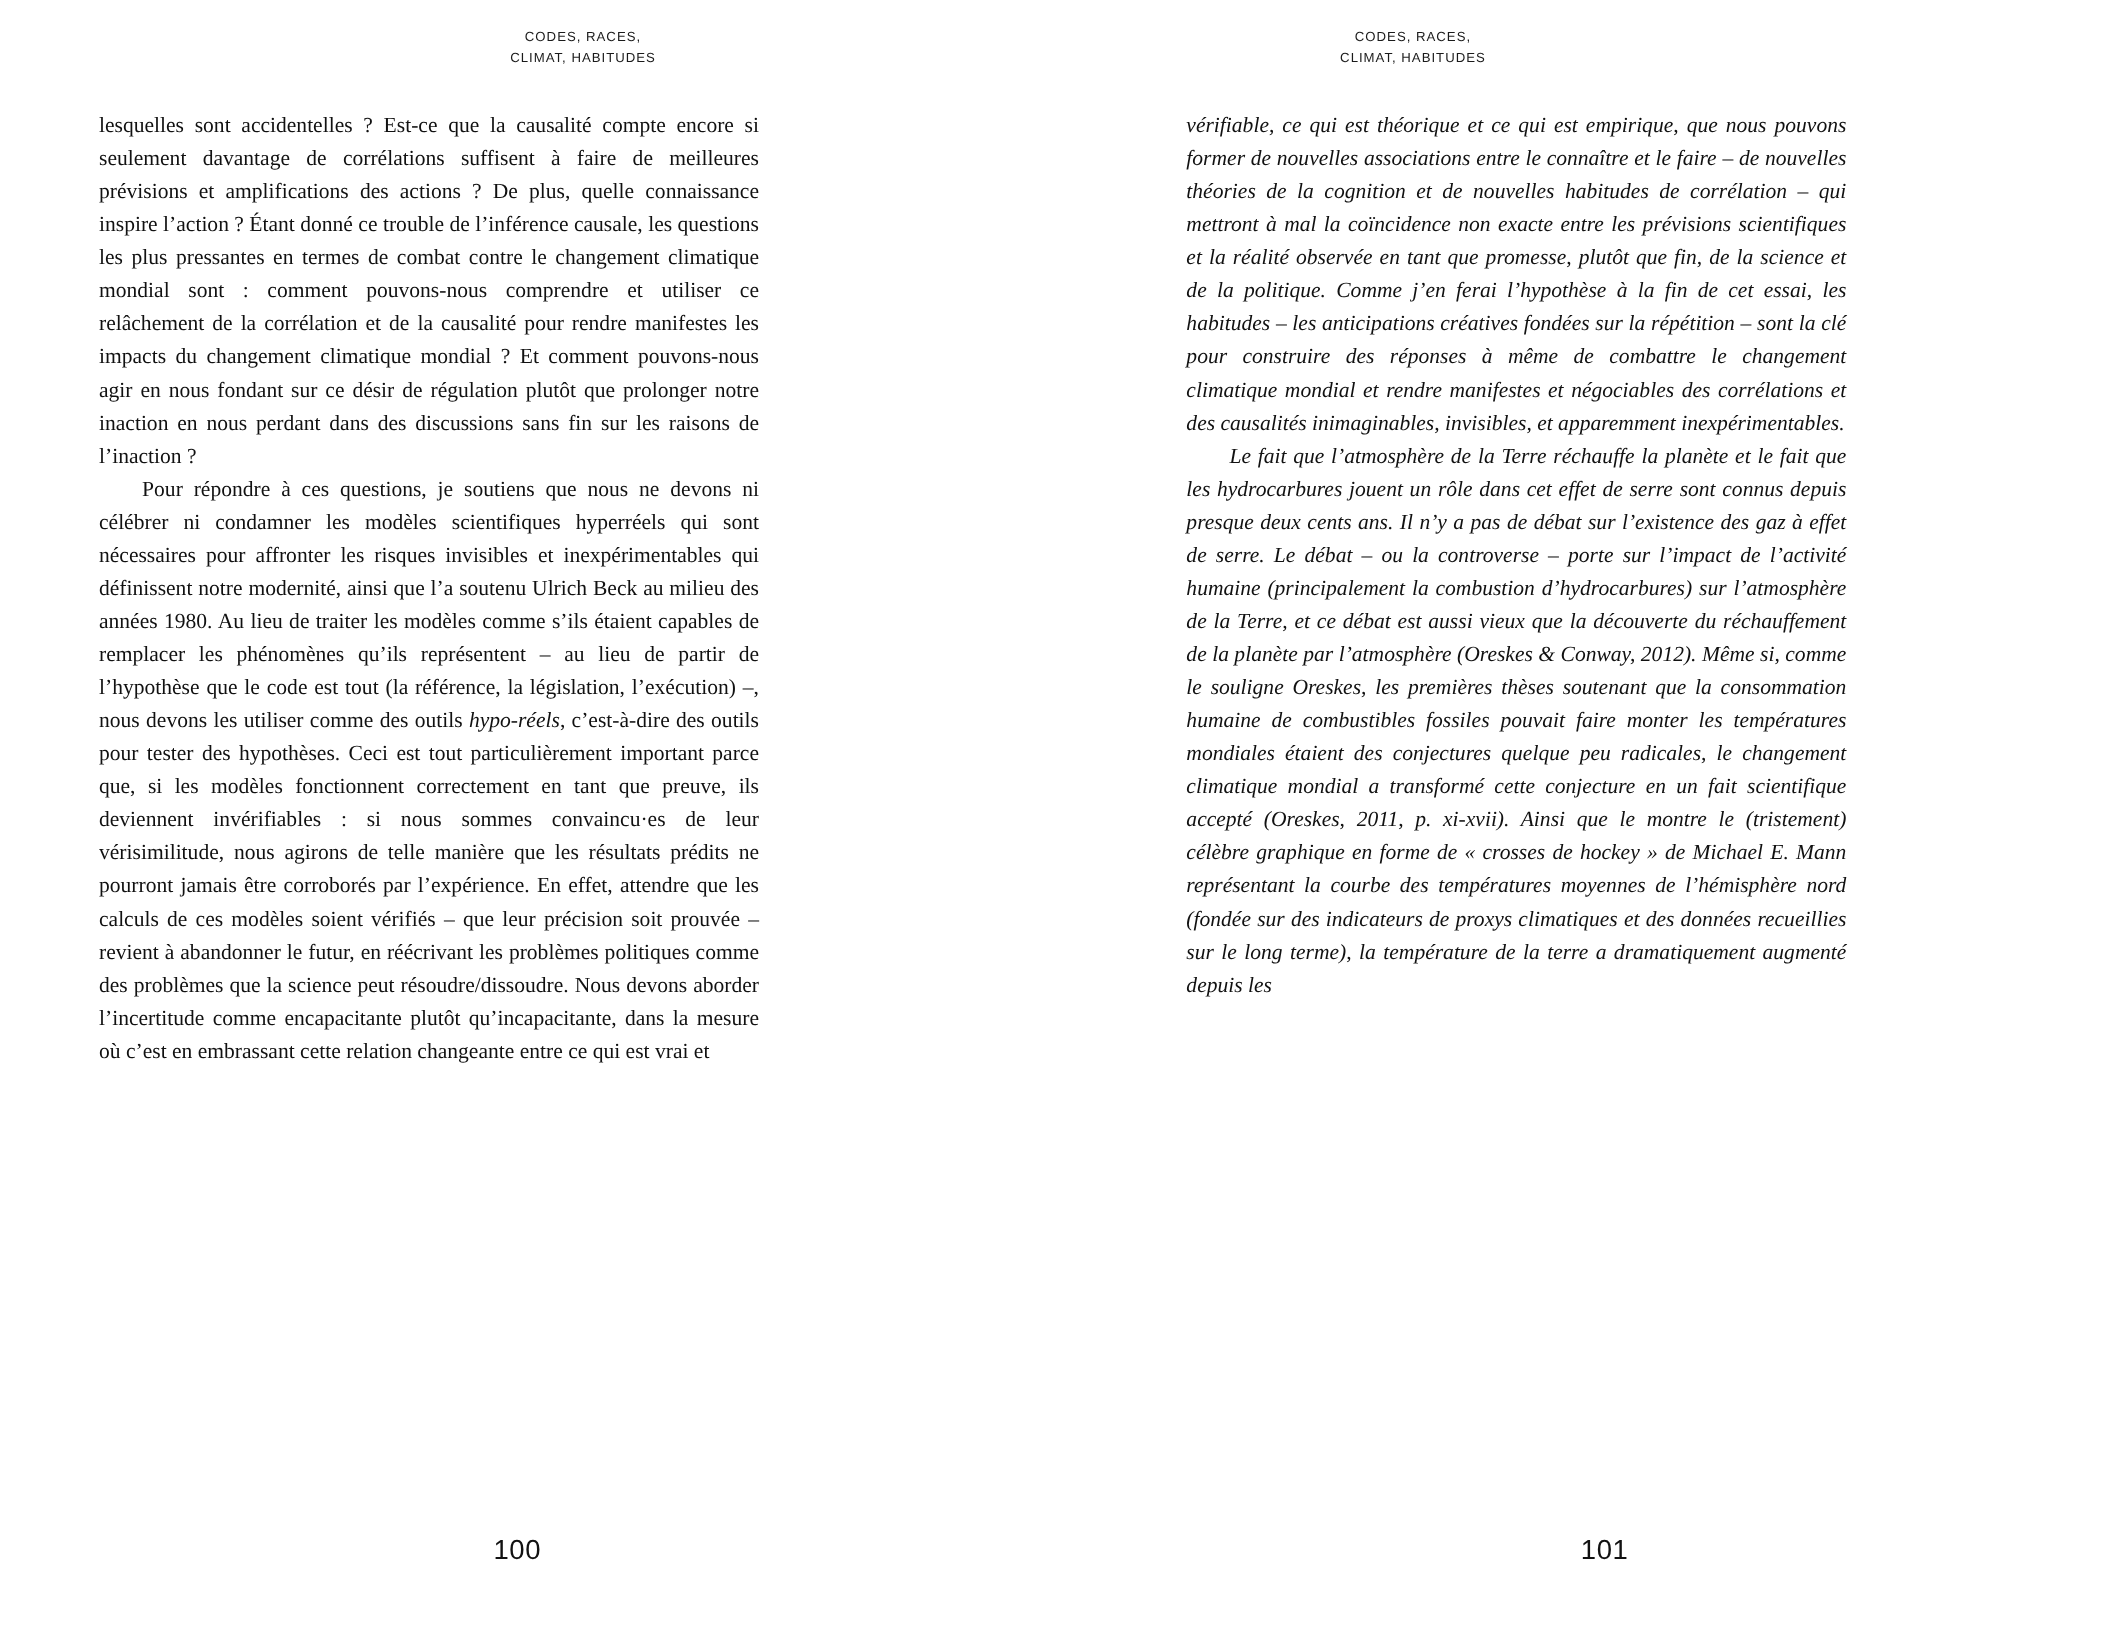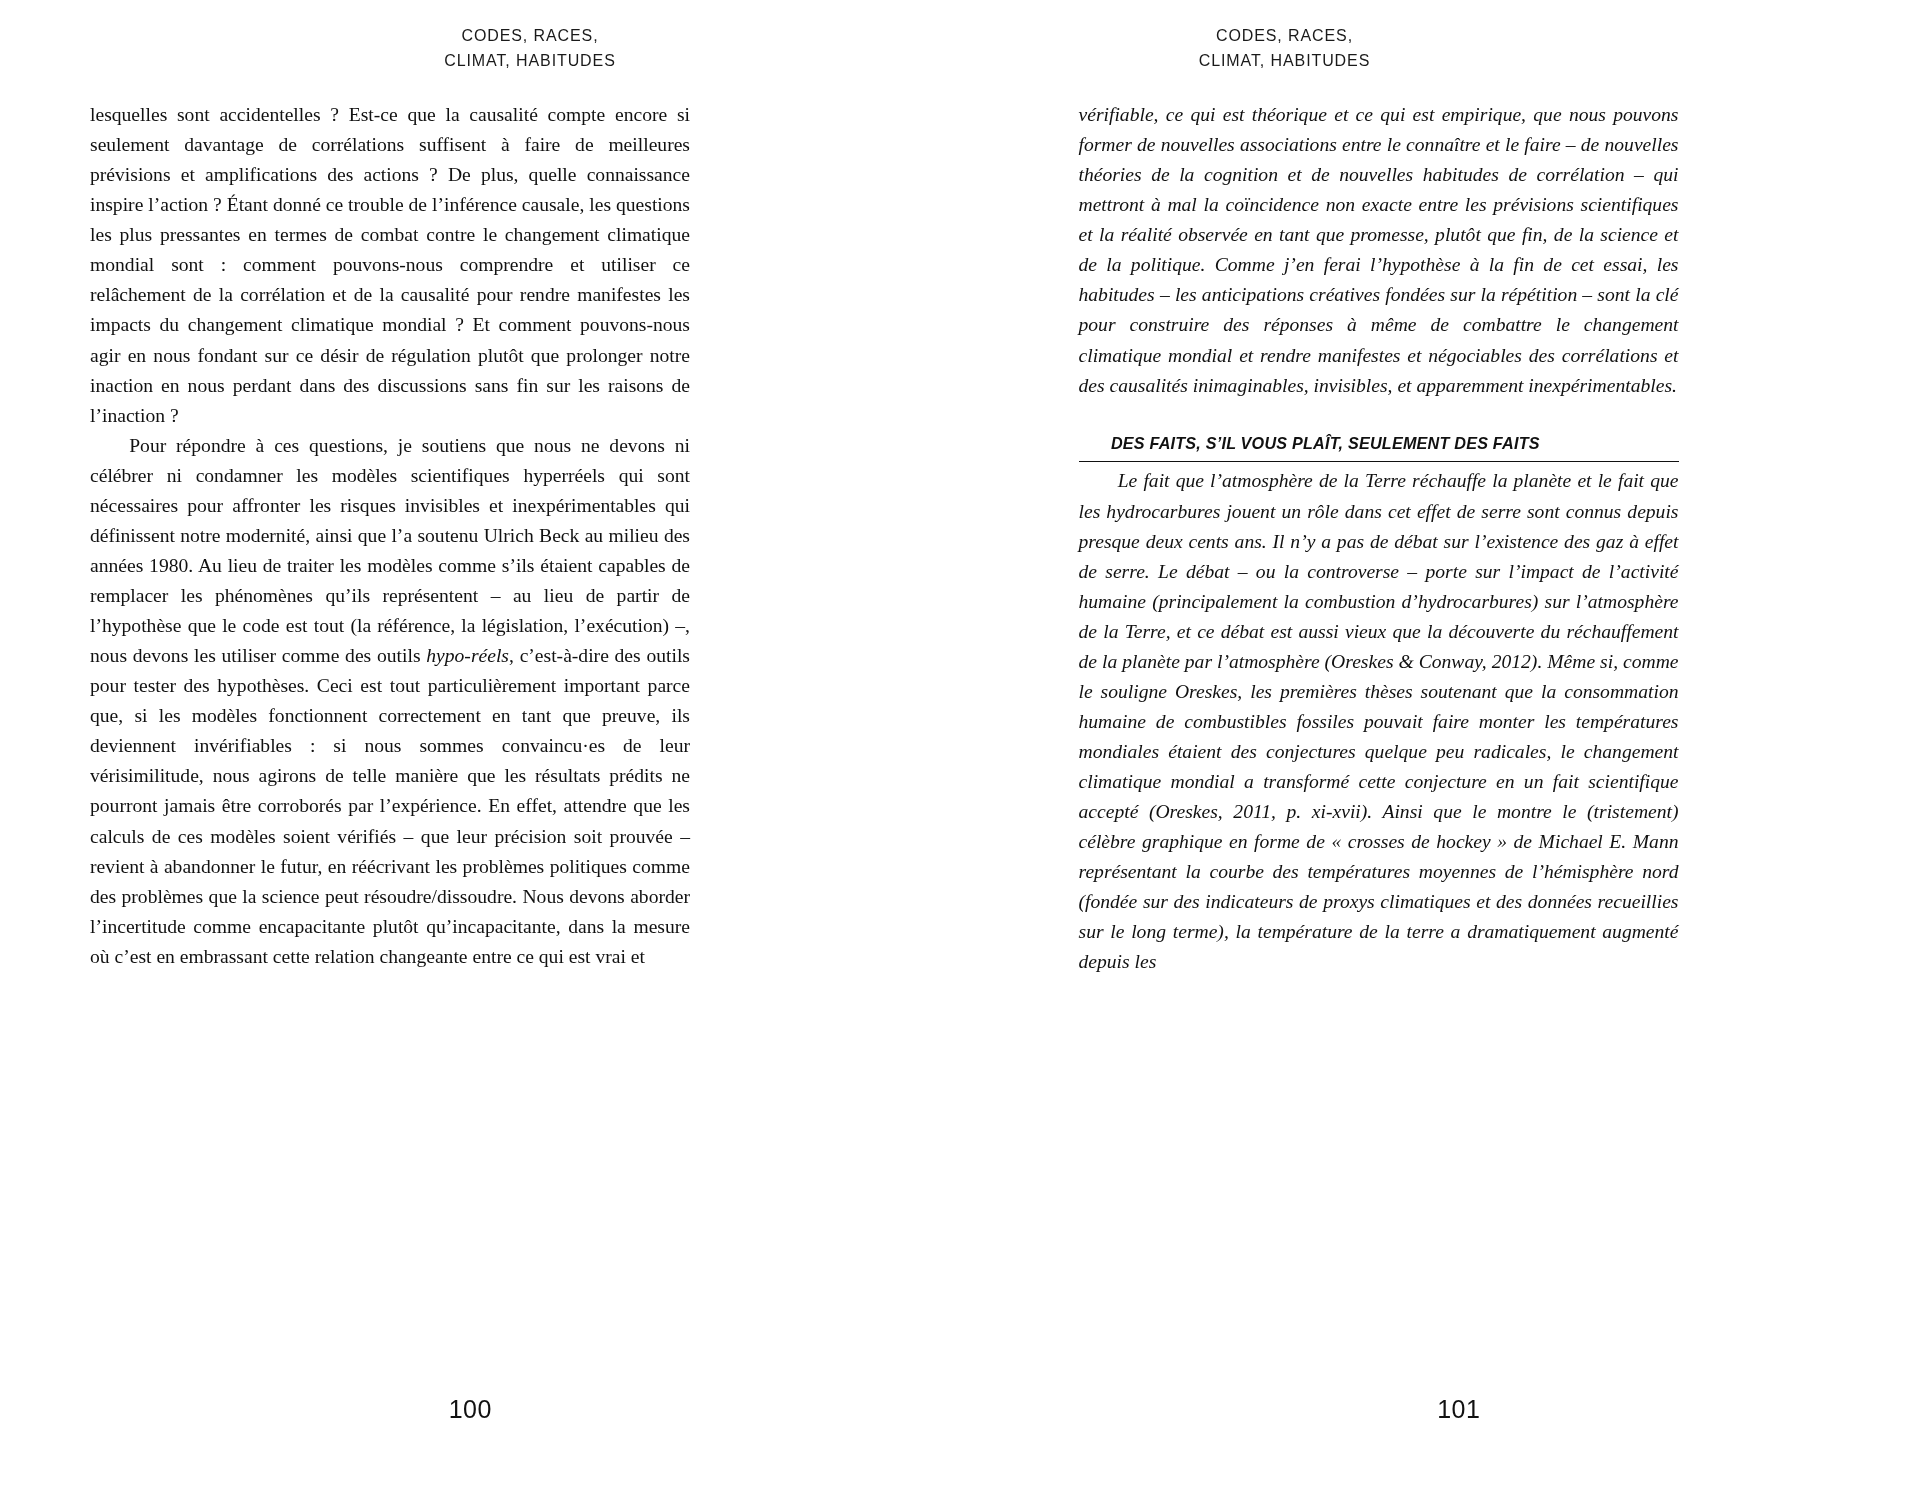--- a/index.html
+++ b/index.html
@@ -24,21 +24,21 @@
   .page {
     width: 960.5px;
     height: 1496px;
     position: relative;
     box-sizing: border-box;
   }
   .running-head {
     position: absolute;
     top: 24px;
     font-family: "Liberation Sans", sans-serif;
-    font-size: 16px;
+    font-size: 12px;
     letter-spacing: 0.9px;
     line-height: 1.55;
     color: #1a1a1a;
     text-align: center;
     width: 260px;
   }
   .page-left .running-head {
     left: 400px;
   }
   .page-right .running-head {
@@ -110,20 +110,19 @@
   </div>
 
   <div class="page page-right">
     <div class="running-head">
       <div>CODES, RACES,</div>
       <div>CLIMAT, HABITUDES</div>
     </div>
 
     <div class="column">
       <p>vérifiable, ce qui est théorique et ce qui est empirique, que nous pouvons former de nouvelles associations entre le connaître et le faire – de nouvelles théories de la cognition et de nouvelles habitudes de corrélation – qui mettront à mal la coïncidence non exacte entre les prévisions scientifiques et la réalité observée en tant que promesse, plutôt que fin, de la science et de la politique. Comme j’en ferai l’hypothèse à la fin de cet essai, les habitudes – les anticipations créatives fondées sur la répétition – sont la clé pour construire des réponses à même de combattre le changement climatique mondial et rendre manifestes et négociables des corrélations et des causalités inimaginables, invisibles, et apparemment inexpérimentables.</p>
-      <h2 class="section-heading">DES FAITS, S’IL VOUS PLAÎT, SEULEMENT DES FAITS</h2>
       <p class="indent">Le fait que l’atmosphère de la Terre réchauffe la planète et le fait que les hydrocarbures jouent un rôle dans cet effet de serre sont connus depuis presque deux cents ans. Il n’y a pas de débat sur l’existence des gaz à effet de serre. Le débat – ou la controverse – porte sur l’impact de l’activité humaine (principalement la combustion d’hydrocarbures) sur l’atmosphère de la Terre, et ce débat est aussi vieux que la découverte du réchauffement de la planète par l’atmosphère (Oreskes &amp; Conway, 2012). Même si, comme le souligne Oreskes, les premières thèses soutenant que la consommation humaine de combustibles fossiles pouvait faire monter les températures mondiales étaient des conjectures quelque peu radicales, le changement climatique mondial a transformé cette conjecture en un fait scientifique accepté (Oreskes, 2011, p. xi-xvii). Ainsi que le montre le (tristement) célèbre graphique en forme de « crosses de hockey » de Michael E. Mann représentant la courbe des températures moyennes de l’hémisphère nord (fondée sur des indicateurs de proxys climatiques et des données recueillies sur le long terme), la température de la terre a dramatiquement augmenté depuis les</p>
     </div>
 
     <div class="folio">101</div>
   </div>
 
 </div>
 
 </body></html>

